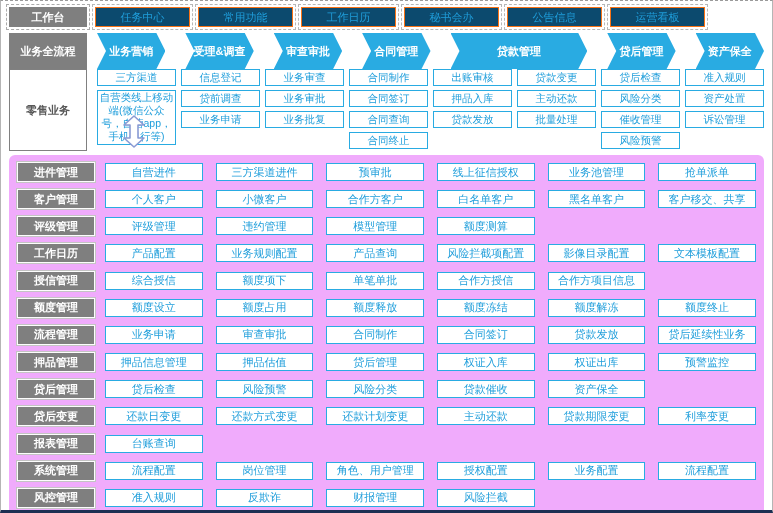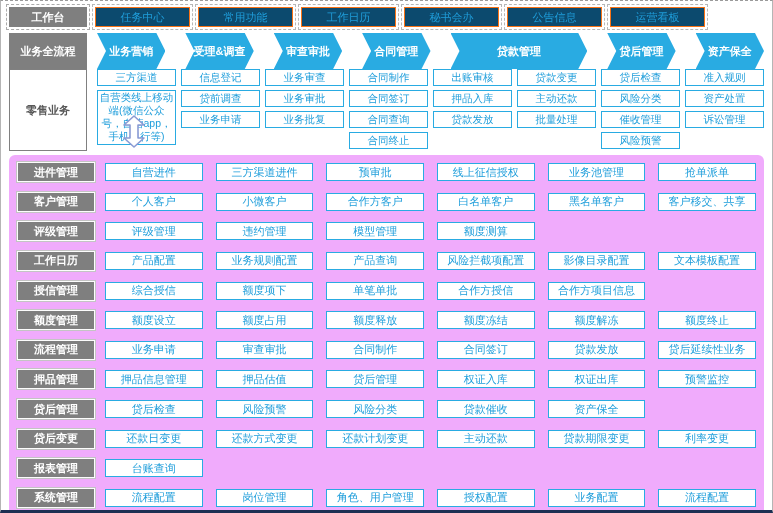--- a/index.html
+++ b/index.html
@@ -412,16 +412,30 @@
 
             <div class="mod-box">授权配置</div>
 
             <div class="mod-box">业务配置</div>
 
             <div class="mod-box">流程配置</div>
 
         </div>
       </div>
 
+      <div class="mod-row">
+        <div class="mod-label">风控管理</div>
+        <div class="mod-items">
+
+            <div class="mod-box">准入规则</div>
+
+            <div class="mod-box">反欺诈</div>
+
+            <div class="mod-box">财报管理</div>
+
+            <div class="mod-box">风险拦截</div>
+
+        </div>
+      </div>
 
   </div>
 
 </div>
 
 </body></html>

